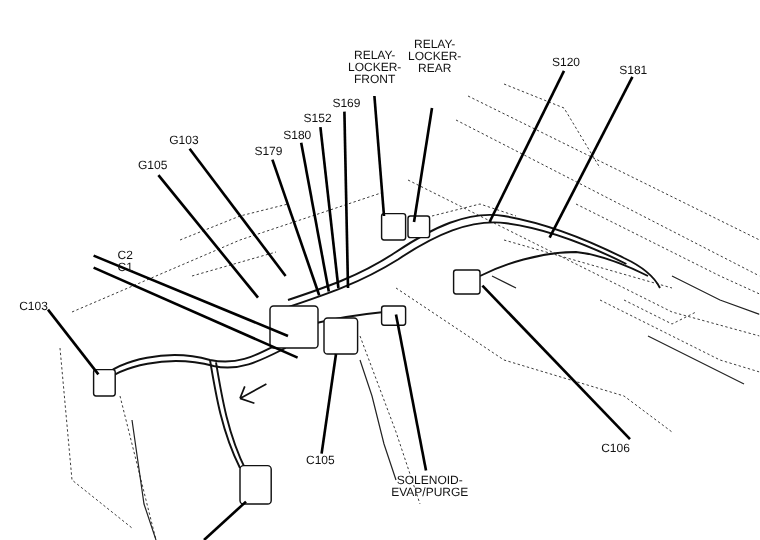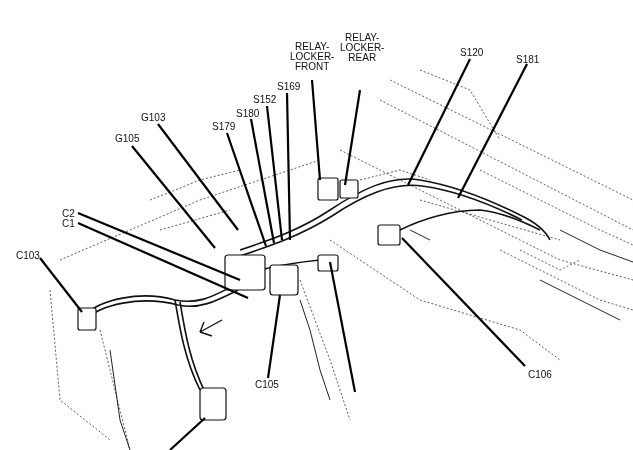--- a/index.html
+++ b/index.html
@@ -1,19 +1,19 @@
 <!DOCTYPE html>
 <html><head>
 <meta charset="utf-8">
 <style>
   html, body { margin:0; padding:0; background:#ffffff; }
   #canvas { position:relative; width:633px; height:450px; overflow:hidden; background:#fff; }
   svg { position:absolute; left:0; top:0; }
   .lbl { position:absolute; font-family:Liberation Sans, sans-serif; font-size:10px; color:#111; line-height:10px; text-align:center; white-space:nowrap; }
-  .lbl.left { text-align:right; }
+  .lbl.left { text-align:right;margin-left:36px; }
 </style>
 </head>
 <body>
 
 <div id="canvas">
   <svg width="633" height="450" viewBox="0 0 633 450">
 
     <g fill="none" stroke="#333" stroke-width="0.8" stroke-dasharray="2,2">
       <path d="M390 80 L633 200"></path>
       <path d="M380 100 L633 230"></path>
@@ -100,16 +100,20 @@
   <div class="lbl" style="left:277px;top:82px;">S169</div>
   <div class="lbl" style="left:253px;top:95px;text-align:right;">S152</div>
   <div class="lbl" style="left:236px;top:109px;">S180</div>
   <div class="lbl" style="left:212px;top:122px;">S179</div>
   <div class="lbl" style="left:141px;top:113px;">G103</div>
   <div class="lbl" style="left:115px;top:134px;text-align:right;">G105</div>
   <div class="lbl left" style="left:62px;top:209px;">C2</div>
   <div class="lbl left" style="left:62px;top:219px;">C1</div>
   <div class="lbl" style="left:16px;top:251px;">C103</div>
   <div class="lbl" style="left:255px;top:380px;">C105</div>
+  <div class="lbl" style="left:326px;top:396px;">
+    <div>SOLENOID-</div>
+    <div>EVAP/PURGE</div>
+  </div>
   <div class="lbl" style="left:460px;top:48px;">S120</div>
   <div class="lbl" style="left:516px;top:55px;">S181</div>
-  <div class="lbl" style="left:528px;top:370px;">C106</div>
+  <div class="lbl" style="left:501px;top:370px;">C106</div>
 </div>
 
 </body></html>

